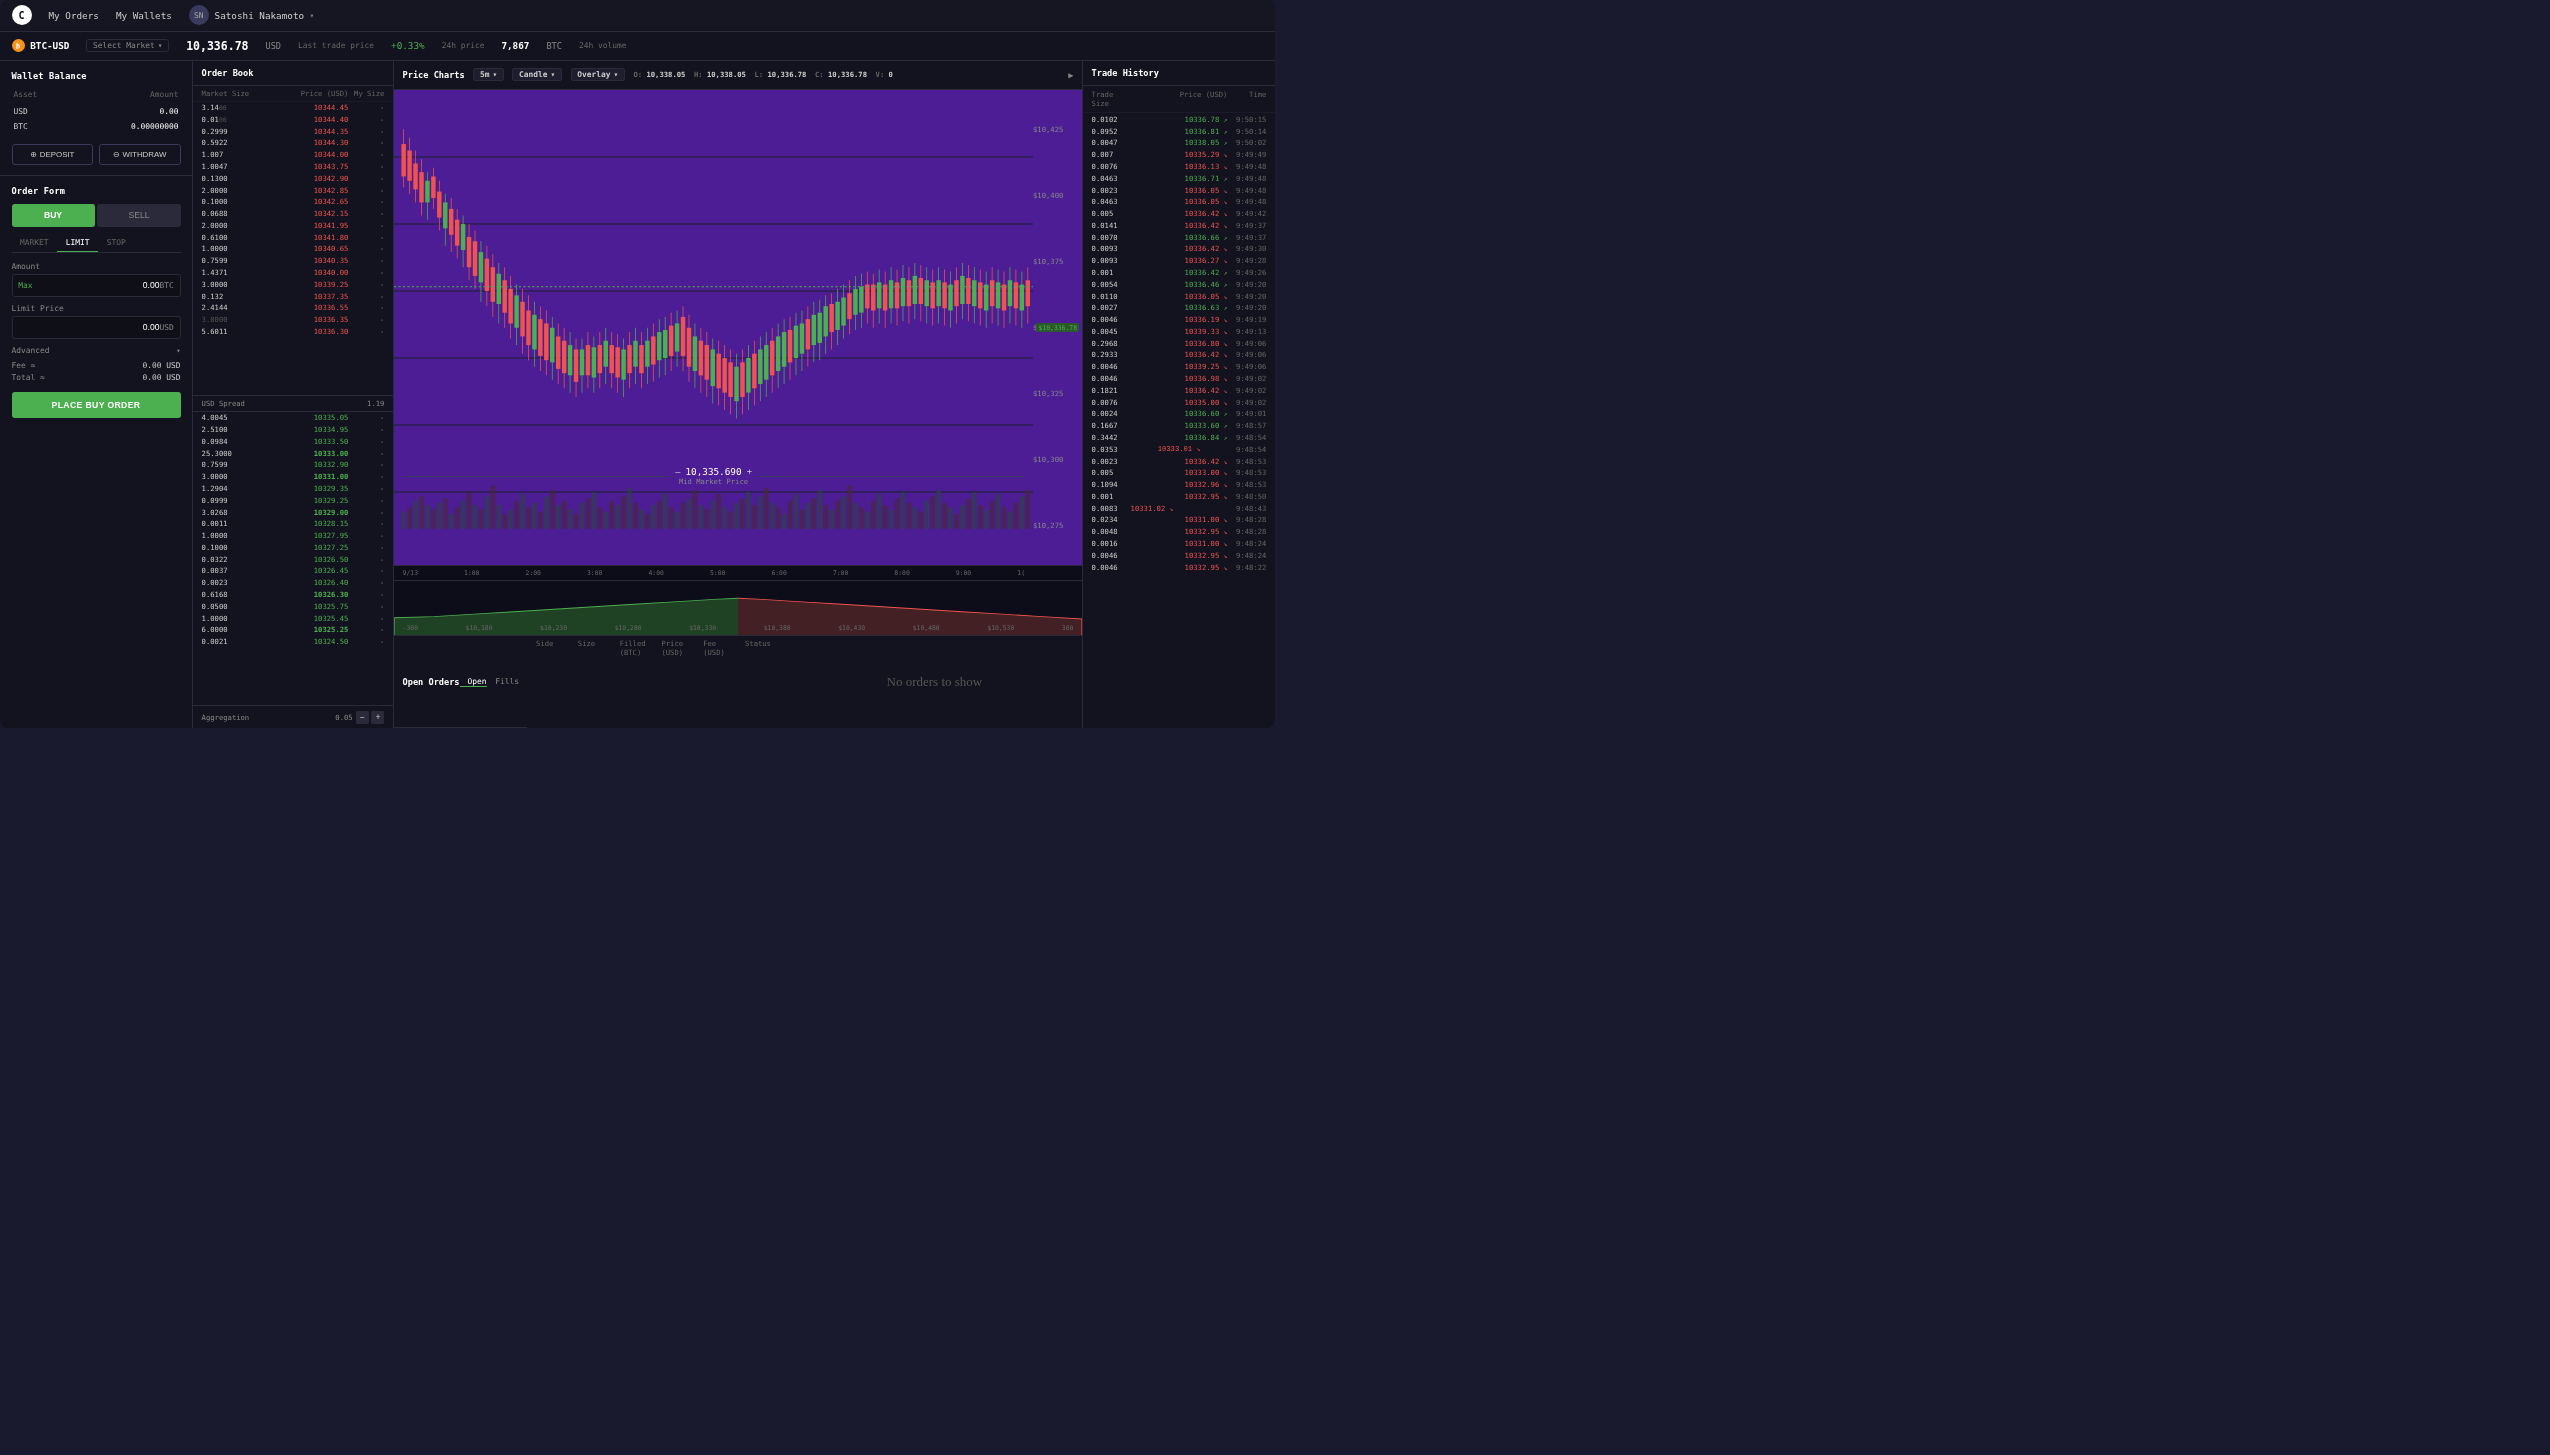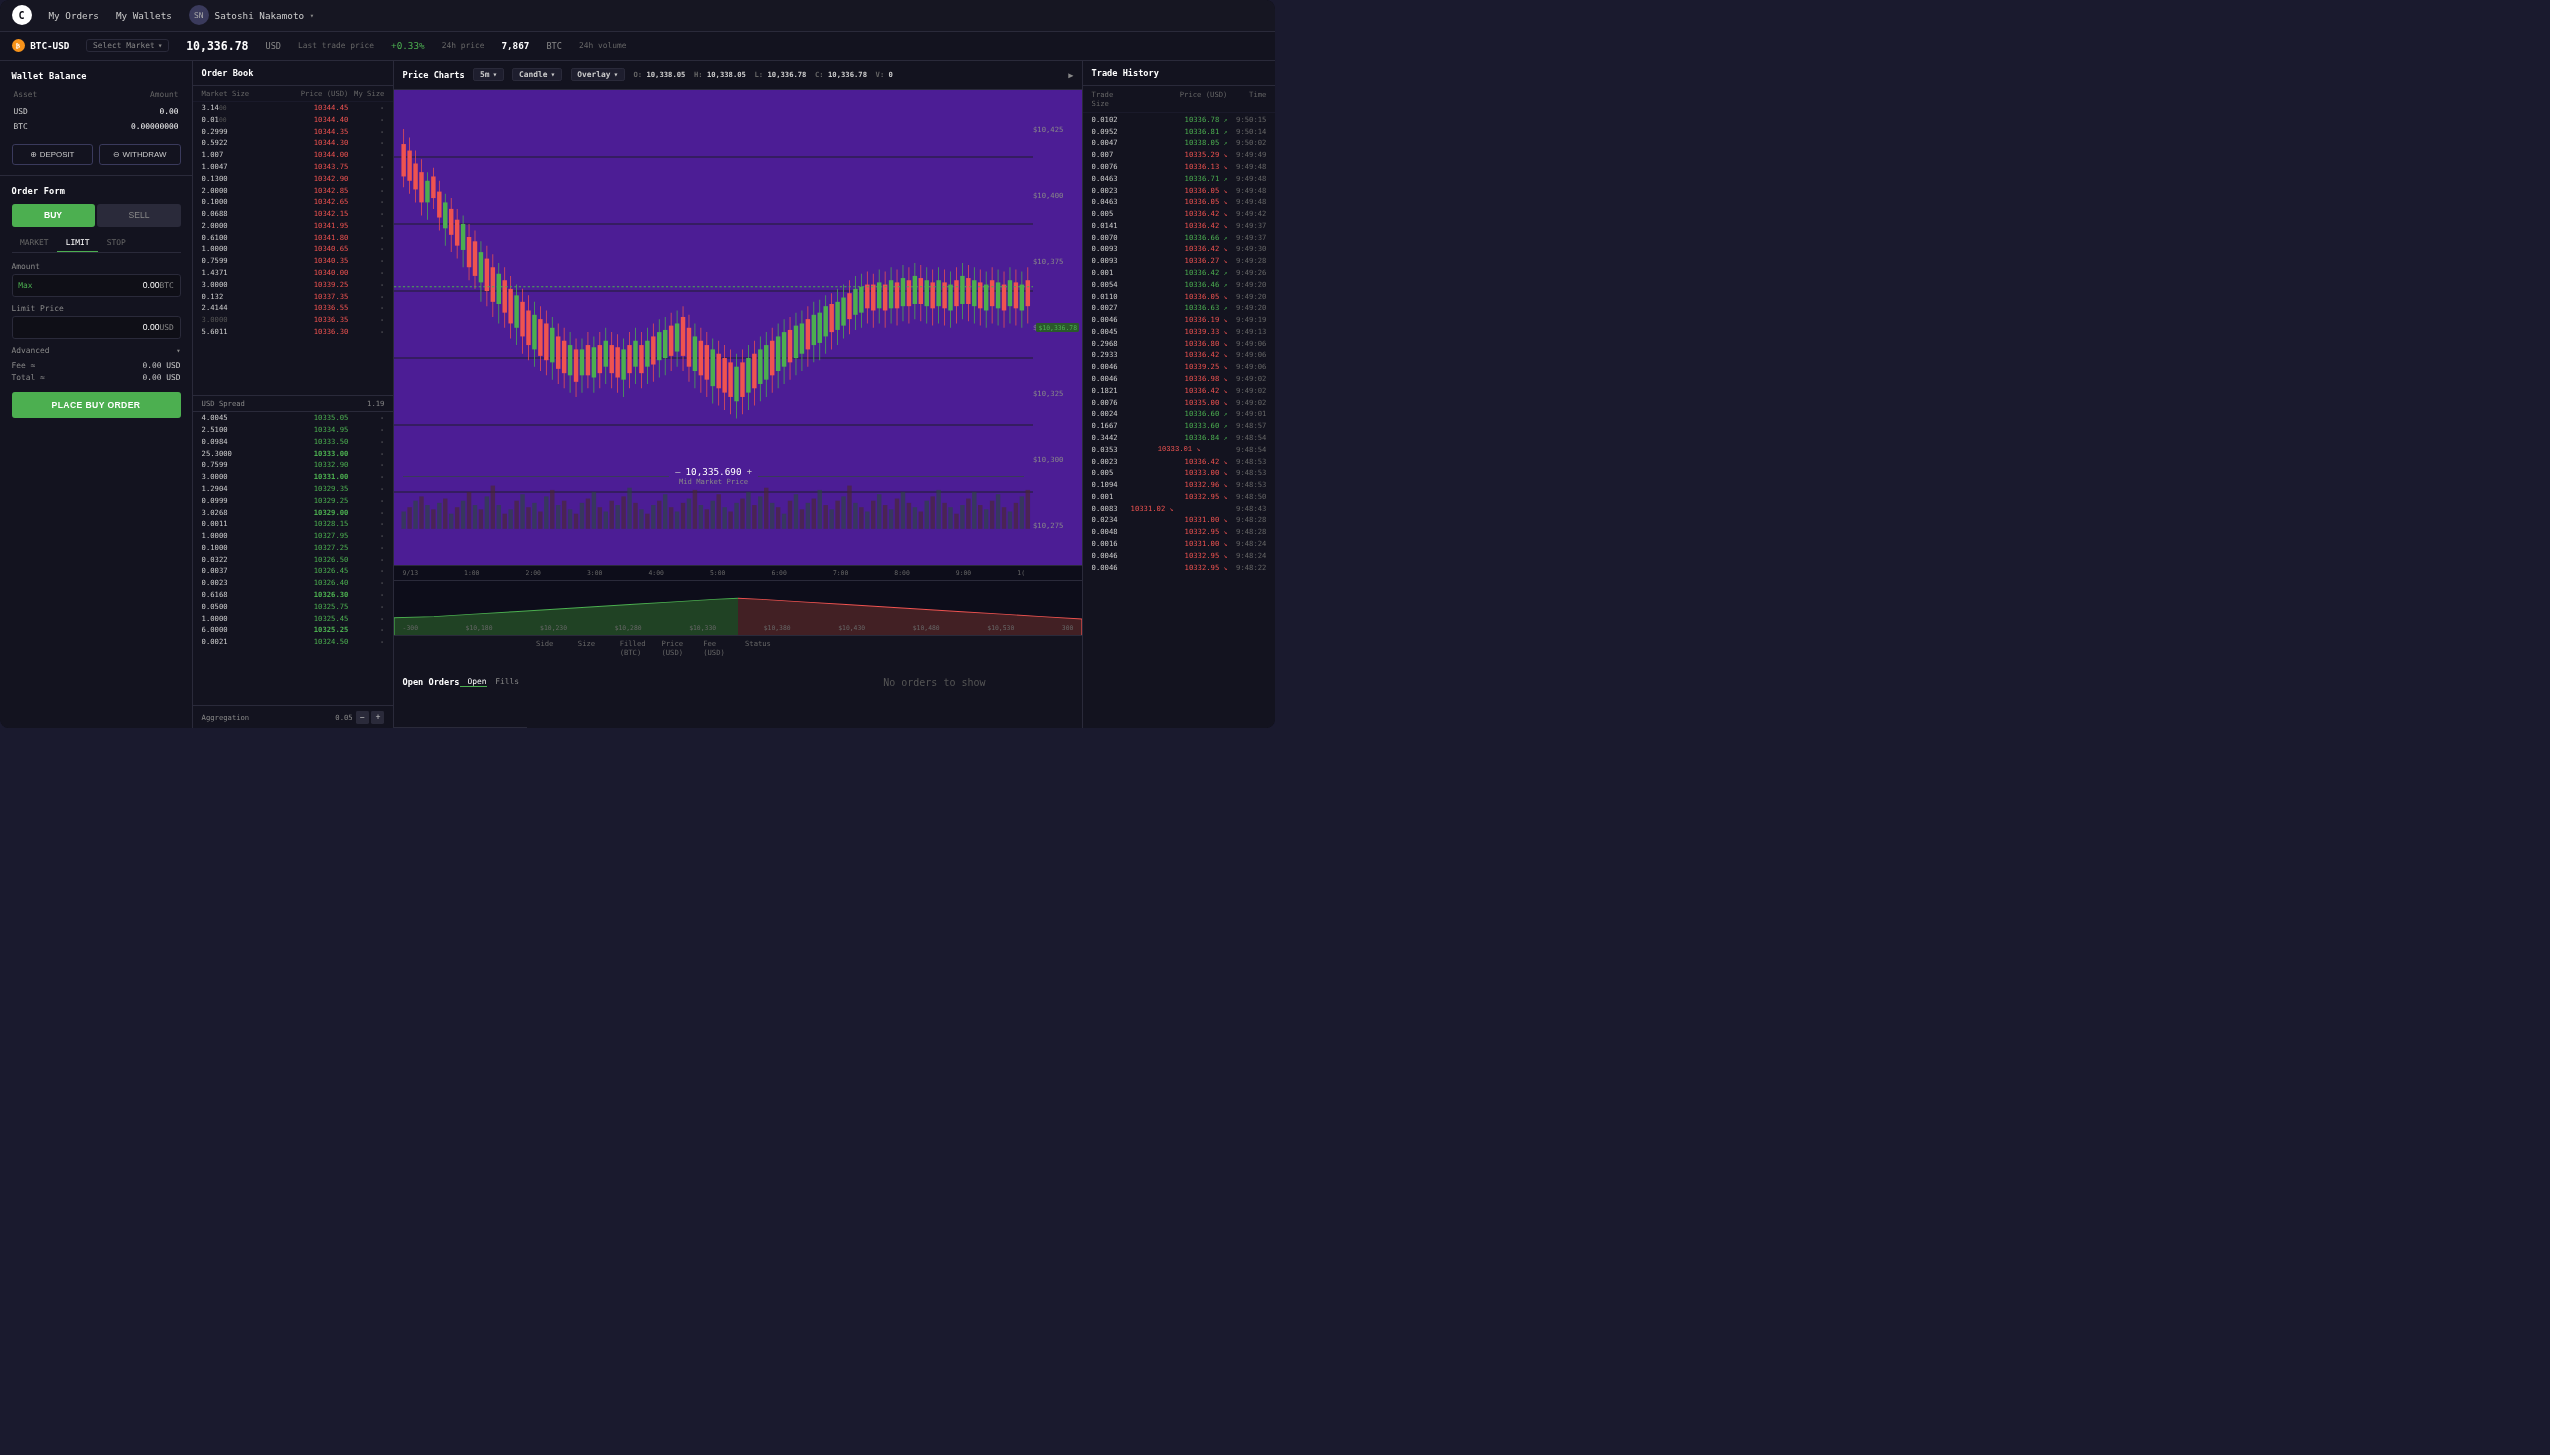--- a/index.html
+++ b/index.html
@@ -410,22 +410,23 @@
       font-size: 7.2px;
       color: #666;
       gap: 8.6px;
     }
     .orders-col-headers span { flex: 1; }
     .no-orders {
       flex: 1;
       display: flex;
       align-items: center;
       justify-content: center;
-      font-size: 10px;
+      font-size: 13px;
       color: #555;
+      font-family: Liberation Serif, serif;
     }
 
     
     .right-panel {
       width: 193px;
       background: #13131f;
       border-left: 0.7px solid #2a2a3a;
       display: flex;
       flex-direction: column;
       flex-shrink: 0;

